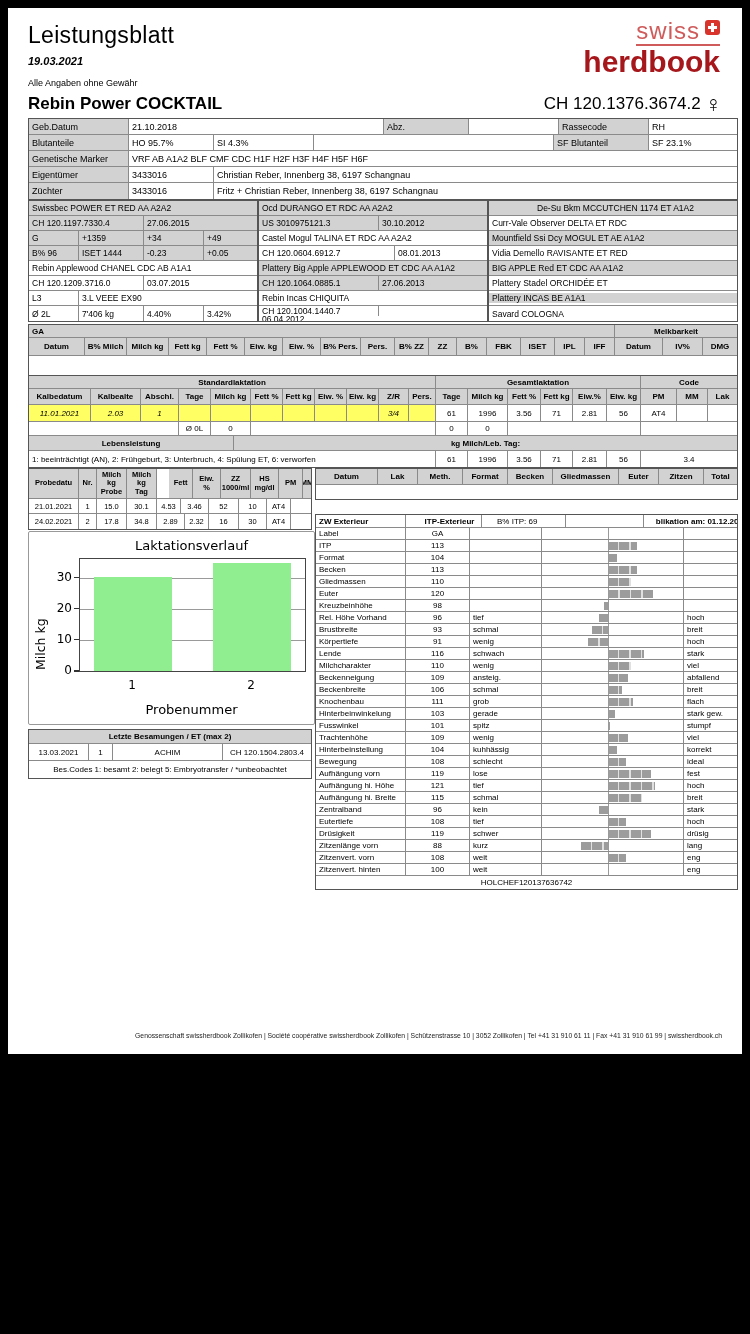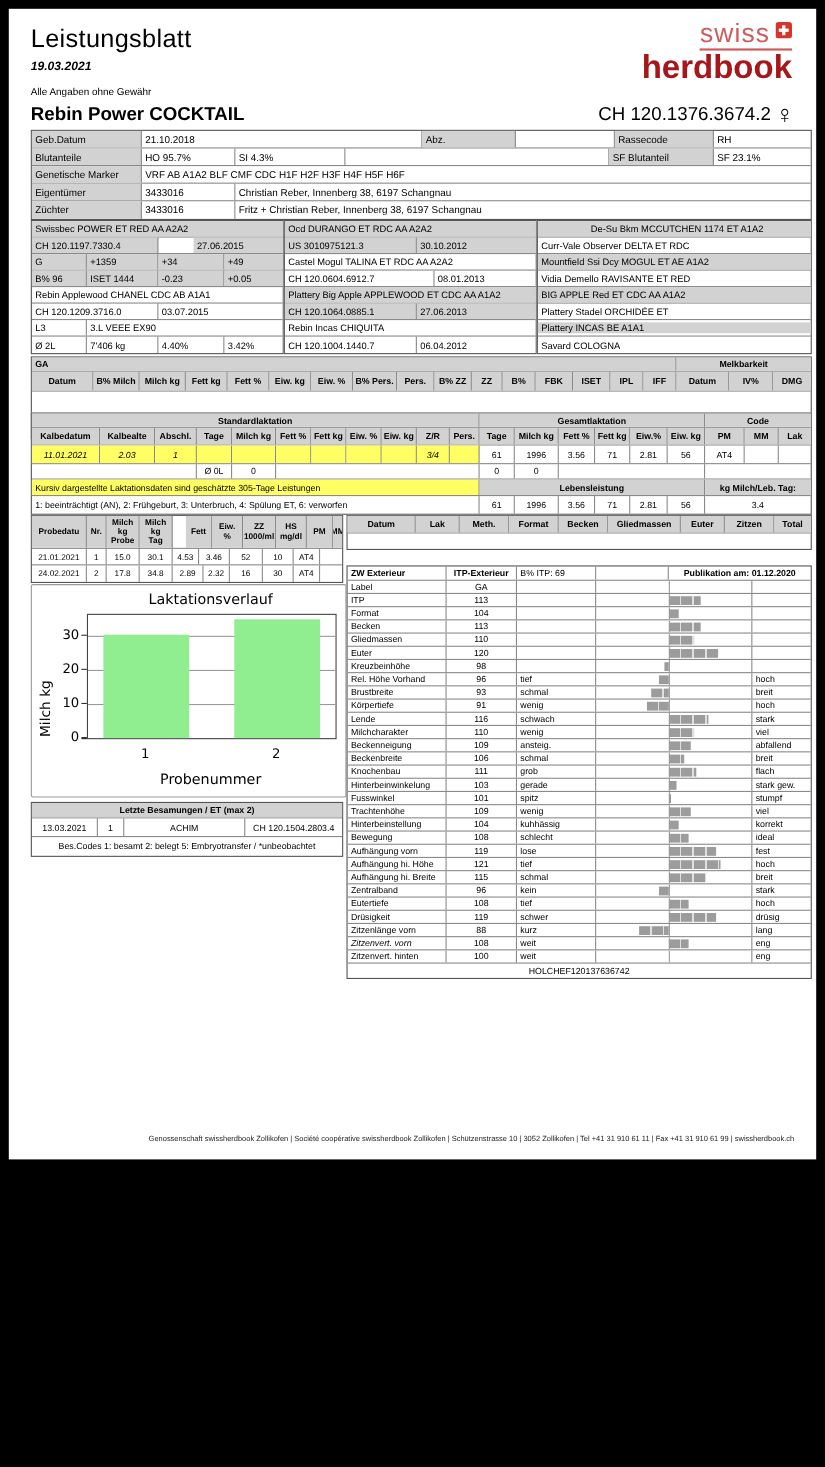--- a/index.html
+++ b/index.html
@@ -125,21 +125,21 @@
         <div class="tcell gray" style="width: 100px; justify-content: flex-start;">Züchter</div>
         <div class="tcell" style="width: 85px; justify-content: flex-start;">3433016</div>
         <div class="tcell" style="flex: 1 1 0%; justify-content: flex-start;">Fritz + Christian Reber, Innenberg 38, 6197 Schangnau</div>
       </div>
     </div>
 
   <div class="abs tbl" id="ped-left">
       <div class="trow" style="height: 15px;">
         <div class="tcell gray" style="flex: 1 1 0%; justify-content: flex-start;">Swissbec POWER ET RED AA A2A2</div>
       </div>
-      <div class="trow" style="height: 15px; gap: 32px;">
+      <div class="trow" style="height: 15px;">
         <div class="tcell gray" style="width: 115px; justify-content: flex-start;">CH 120.1197.7330.4</div>
         <div class="tcell gray" style="flex: 1 1 0%; justify-content: flex-start;">27.06.2015</div>
       </div>
       <div class="trow" style="height: 15px;">
         <div class="tcell gray" style="width: 50px; justify-content: flex-start;">G</div>
         <div class="tcell gray" style="width: 65px; justify-content: flex-start;">+1359</div>
         <div class="tcell gray" style="width: 60px; justify-content: flex-start;">+34</div>
         <div class="tcell gray" style="flex: 1 1 0%; justify-content: flex-start;">+49</div>
       </div>
       <div class="trow" style="height: 15px;">
@@ -184,21 +184,21 @@
       <div class="trow" style="height: 15px;">
         <div class="tcell gray" style="flex: 1 1 0%; justify-content: flex-start;">Plattery Big Apple APPLEWOOD ET CDC AA A1A2</div>
       </div>
       <div class="trow" style="height: 15px;">
         <div class="tcell gray" style="width: 120px; justify-content: flex-start;">CH 120.1064.0885.1</div>
         <div class="tcell gray" style="flex: 1 1 0%; justify-content: flex-start;">27.06.2013</div>
       </div>
       <div class="trow" style="height: 15px;">
         <div class="tcell" style="flex: 1 1 0%; justify-content: flex-start;">Rebin Incas CHIQUITA</div>
       </div>
-      <div class="trow" style="height: 15px;">
+      <div class="trow" style="height: 15px; flex-direction: column;">
         <div class="tcell" style="width: 120px; justify-content: flex-start;">CH 120.1004.1440.7</div>
         <div class="tcell" style="flex: 1 1 0%; justify-content: flex-start;">06.04.2012</div>
       </div>
     </div>
   <div class="abs tbl" id="ped-right">
       <div class="trow" style="height: 15px;">
         <div class="tcell gray" style="flex: 1 1 0%; justify-content: flex-start; padding-left: 48px;">De-Su Bkm MCCUTCHEN 1174 ET A1A2</div>
       </div>
       <div class="trow" style="height: 15px;">
         <div class="tcell" style="flex: 1 1 0%; justify-content: flex-start;">Curr-Vale Observer DELTA ET RDC</div>
@@ -323,21 +323,20 @@
         <div class="tcell" style="width: 150px; justify-content: center;"></div>
         <div class="tcell" style="width: 32px; justify-content: center;">Ø 0L</div>
         <div class="tcell" style="width: 40px; justify-content: center;">0</div>
         <div class="tcell" style="width: 185px; justify-content: center;"></div>
         <div class="tcell" style="width: 32px; justify-content: center;">0</div>
         <div class="tcell" style="width: 40px; justify-content: center;">0</div>
         <div class="tcell" style="width: 133px; justify-content: center;"></div>
         <div class="tcell" style="flex: 1 1 0%; justify-content: center;"></div>
       </div>
       <div class="trow" style="height: 15px;">
-        <div class="tcell yel" style="width: 407px; justify-content: flex-start;">Kursiv dargestellte Laktationsdaten sind geschätzte 305-Tage Leistungen</div>
         <div class="tcell gray bold" style="width: 205px; justify-content: center;">Lebensleistung</div>
         <div class="tcell gray bold" style="flex: 1 1 0%; justify-content: center;">kg Milch/Leb. Tag:</div>
       </div>
       <div class="trow" style="height: 16px;">
         <div class="tcell" style="width: 407px; justify-content: flex-start;">1: beeinträchtigt (AN), 2: Frühgeburt, 3: Unterbruch, 4: Spülung ET, 6: verworfen</div>
         <div class="tcell" style="width: 32px; justify-content: center;">61</div>
         <div class="tcell" style="width: 40px; justify-content: center;">1996</div>
         <div class="tcell" style="width: 33px; justify-content: center;">3.56</div>
         <div class="tcell" style="width: 32px; justify-content: center;">71</div>
         <div class="tcell" style="width: 34px; justify-content: center;">2.81</div>
@@ -432,21 +431,21 @@
         <div class="tcell gray bold" style="width: 66px; justify-content: center;">Gliedmassen</div>
         <div class="tcell gray bold" style="width: 40px; justify-content: center;">Euter</div>
         <div class="tcell gray bold" style="width: 45px; justify-content: center;">Zitzen</div>
         <div class="tcell gray bold" style="flex: 1 1 0%; justify-content: center;">Total</div>
       </div>
       <div class="trow" style="height: 14px;">
         <div class="tcell" style="flex: 1 1 0%; justify-content: center;"></div>
       </div>
     </div>
   <div class="abs tbl" id="zw">
-      <div class="trow" style="height: 13px;">
+      <div class="trow" style="height: 13px; gap: 12px;">
         <div class="tcell bold" style="width: 90px; justify-content: flex-start;">ZW Exterieur</div>
         <div class="tcell bold" style="width: 64px; justify-content: center;">ITP-Exterieur</div>
         <div class="tcell" style="width: 72px; justify-content: flex-start;">B% ITP: 69</div>
         <div class="tcell" style="width: 66px; justify-content: center;"></div>
         <div class="tcell bold" style="flex: 1 1 0%; justify-content: center;">Publikation am: 01.12.2020</div>
       </div>
       <div class="trow" style="height: 12px;">
         <div class="tcell" style="width: 90px; justify-content: flex-start;">Label</div>
         <div class="tcell" style="width: 64px; justify-content: center;">GA</div>
         <div class="tcell" style="width: 72px; justify-content: flex-start;"></div>
@@ -681,21 +680,21 @@
       <div class="trow" style="height: 12px;">
         <div class="tcell" style="width: 90px; justify-content: flex-start;">Zitzenlänge vorn</div>
         <div class="tcell" style="width: 64px; justify-content: center;">88</div>
         <div class="tcell" style="width: 72px; justify-content: flex-start;">kurz</div>
         <div class="tcell zw-bar-cell" style="width: 142px;">
           <div class="zw-bar" style="left: 39px; width: 27px;"></div>
         </div>
         <div class="tcell" style="flex: 1 1 0%; justify-content: flex-start;">lang</div>
       </div>
       <div class="trow" style="height: 12px;">
-        <div class="tcell" style="width: 90px; justify-content: flex-start; font-style: italic;">Zitzenvert. vorn</div>
+        <div class="tcell" style="width: 90px; justify-content: flex-start;">Zitzenvert. vorn</div>
         <div class="tcell" style="width: 64px; justify-content: center;">108</div>
         <div class="tcell" style="width: 72px; justify-content: flex-start;">weit</div>
         <div class="tcell zw-bar-cell" style="width: 142px;">
           <div class="zw-bar" style="left: 66px; width: 18px;"></div>
         </div>
         <div class="tcell" style="flex: 1 1 0%; justify-content: flex-start;">eng</div>
       </div>
       <div class="trow" style="height: 12px;">
         <div class="tcell" style="width: 90px; justify-content: flex-start;">Zitzenvert. hinten</div>
         <div class="tcell" style="width: 64px; justify-content: center;">100</div>

